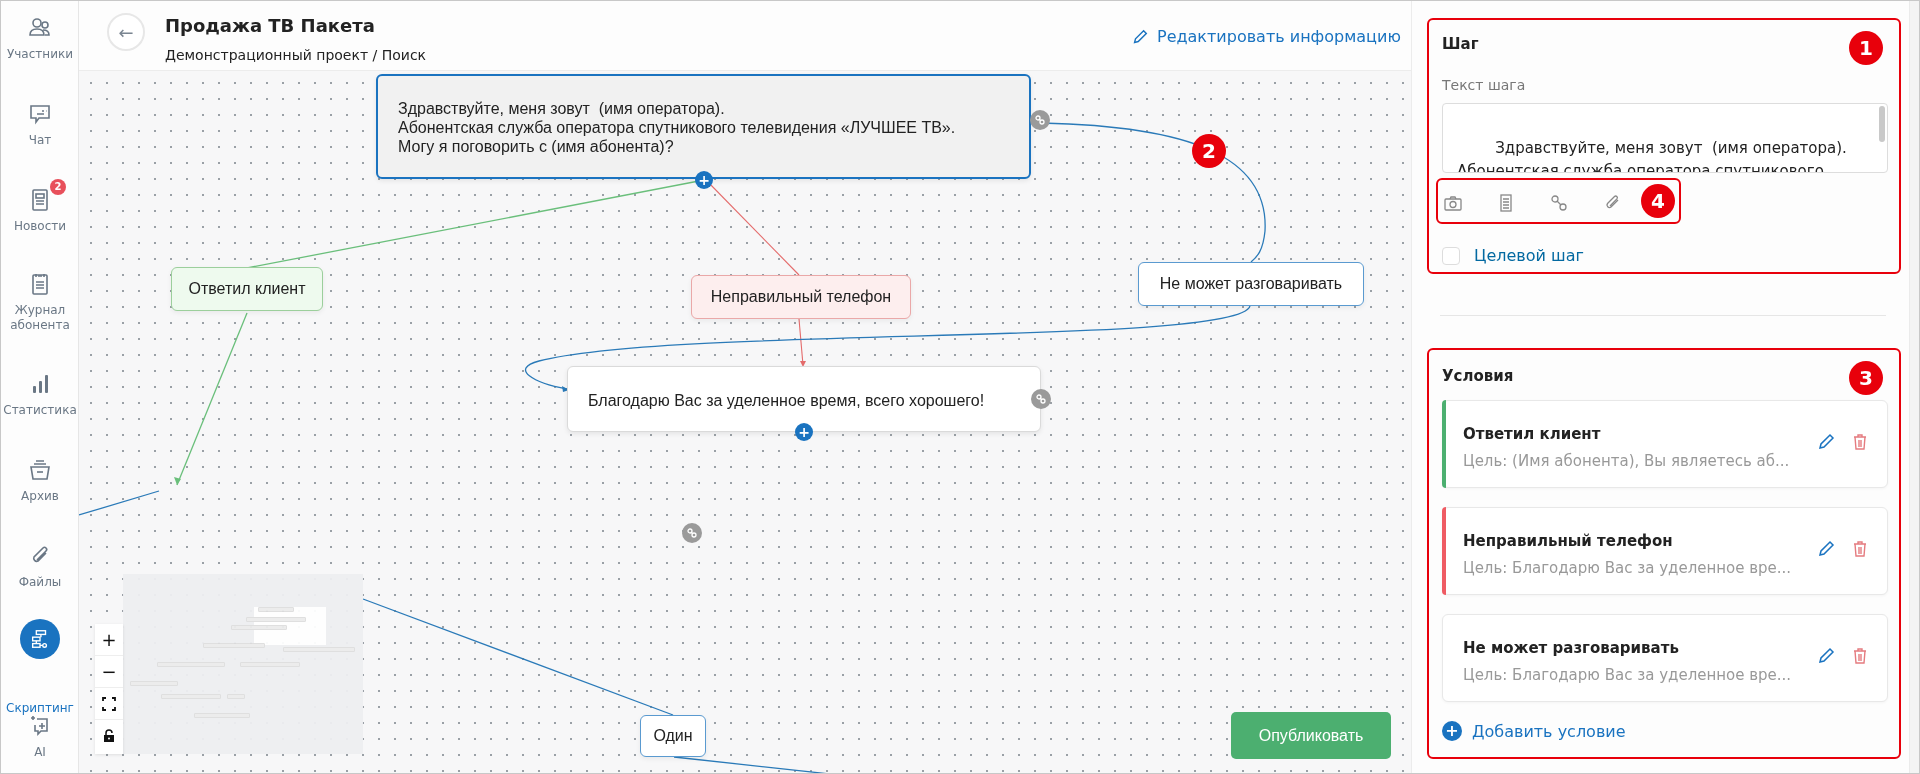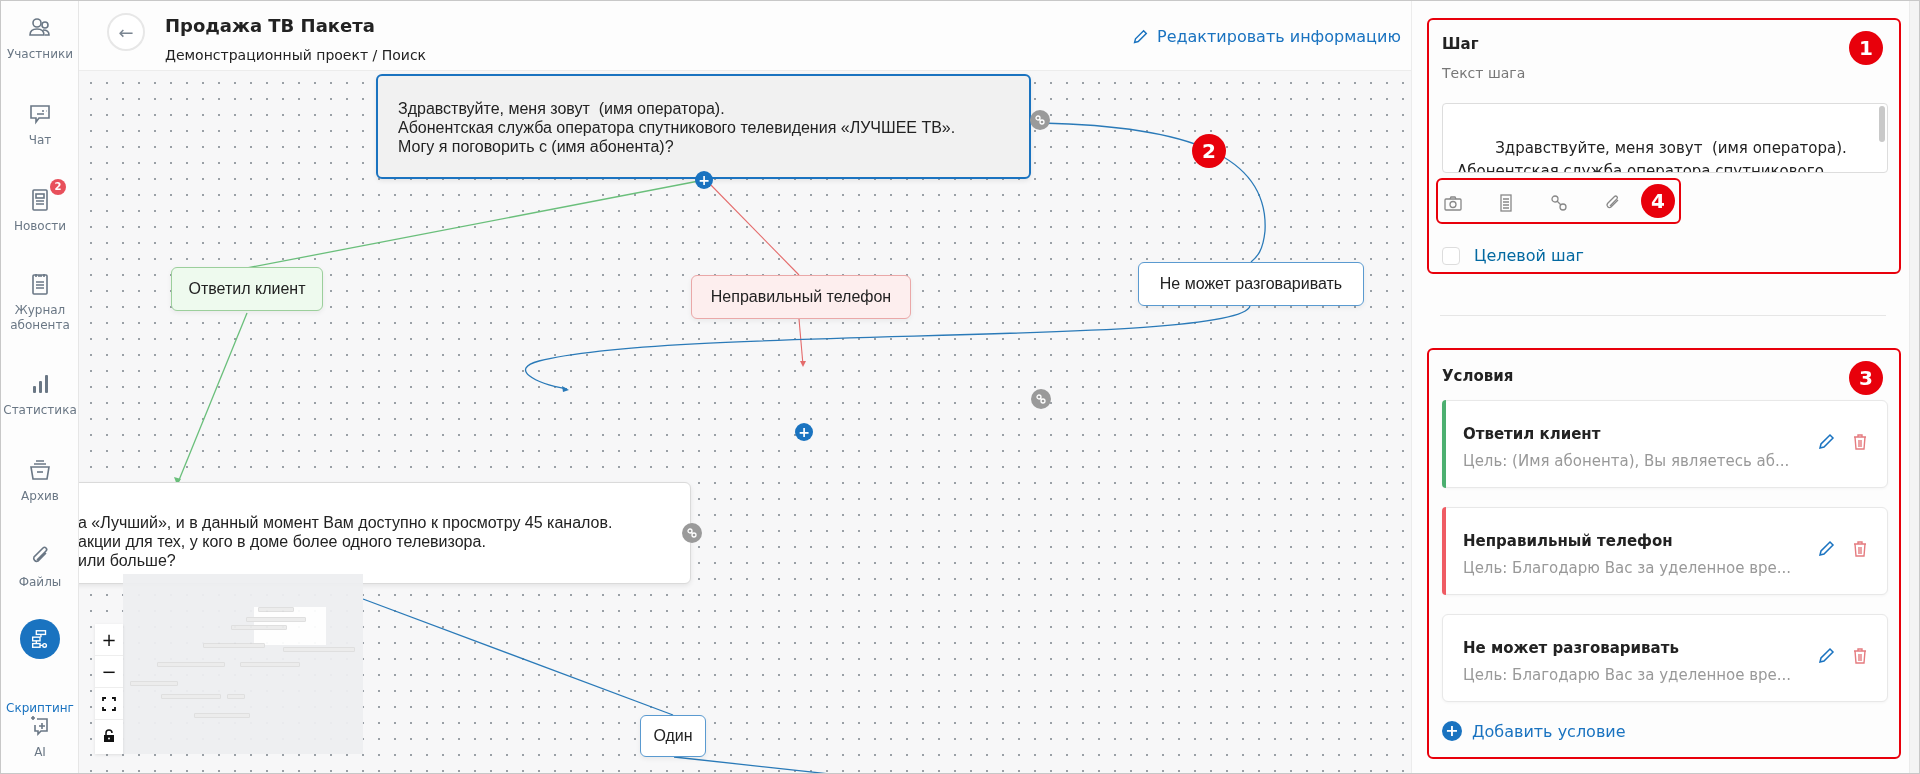--- a/index.html
+++ b/index.html
@@ -217,34 +217,32 @@
           <path d="M5 5l2 2"></path>
         </svg>
     </div>
     <div class="plus-dot" style="left:616px;top:100px">+</div>
     <div class="anno" style="left:1113px;top:63px">2</div>
 
     <div class="cond green" style="left:92px;top:196px;width:152px;height:44px;">Ответил клиент</div>
     <div class="cond red" style="left:612px;top:204px;width:220px;height:44px;">Неправильный телефон</div>
     <div class="cond blue" style="left:1059px;top:191px;width:226px;height:44px;">Не может разговаривать</div>
 
+    <div class="node" style="left:488px;top:295px;width:474px;height:66px;">
+      <div class="txt" style="top:24px">Благодарю Вас за уделенное время, всего хорошего!</div>
+    </div>
     <div class="link-dot" style="left:952px;top:318px">
       <svg viewBox="0 0 12 12" fill="none" stroke="#fff" stroke-width="1.3">
           <circle cx="4" cy="4" r="2"></circle>
           <circle cx="8" cy="8" r="2"></circle>
           <path d="M5 5l2 2"></path>
         </svg>
     </div>
     <div class="plus-dot" style="left:716px;top:352px">+</div>
 
-    <div class="node" style="left:-40px;top:411px;width:652px;height:102px;">
-      <div class="txt" style="left:38px;top:30px">а «Лучший», и в данный момент Вам доступно к просмотру 45 каналов.
-акции для тех, у кого в доме более одного телевизора.
-или больше?</div>
-    </div>
     <div class="link-dot" style="left:603px;top:452px">
       <svg viewBox="0 0 12 12" fill="none" stroke="#fff" stroke-width="1.3">
           <circle cx="4" cy="4" r="2"></circle>
           <circle cx="8" cy="8" r="2"></circle>
           <path d="M5 5l2 2"></path>
         </svg>
     </div>
 
     <div class="minimap">
       <div class="view"></div>
@@ -272,27 +270,28 @@
         <svg width="14" height="14" viewBox="0 0 14 14">
             <path d="M4 6V4a3 3 0 0 1 6 0" stroke="#111" stroke-width="1.5" fill="none"></path>
             <rect x="2" y="6" width="10" height="7" fill="#111"></rect>
             <circle cx="7" cy="9.5" r="1" fill="#fff"></circle>
           </svg>
       </div>
     </div>
 
     <div class="cond blue" style="left:561px;top:644px;width:66px;height:42px;">Один</div>
 
+    <div class="btn-publish">Опубликовать</div>
   </main>
 
   <aside class="panel">
     <div class="redbox" style="left:15px;top:17px;width:474px;height:256px;">
       <div class="sec-title" style="left:13px;top:15px">Шаг</div>
       <div class="anno" style="left:420px;top:11px">1</div>
-      <div class="field-label" style="left:13px;top:45px">Текст шага</div>
+      <div class="field-label" style="left:13px;top:57px">Текст шага</div>
       <div class="textarea" style="left:13px;top:83px;width:446px;height:70px;white-space:pre;">
         <span>Здравствуйте, меня зовут  (имя оператора).
 Абонентская служба оператора спутникового
 телевидения «ЛУЧШЕЕ ТВ».</span>
         <div class="ta-scroll"></div>
       </div>
       <div class="redbox" style="left:7px;top:158px;width:245px;height:46px;">
         <div class="tool" style="left:6px">
           <svg viewBox="0 0 18 18" fill="none" stroke="#888" stroke-width="1.3">
               <rect x="1" y="5" width="16" height="11" rx="1"></rect>

